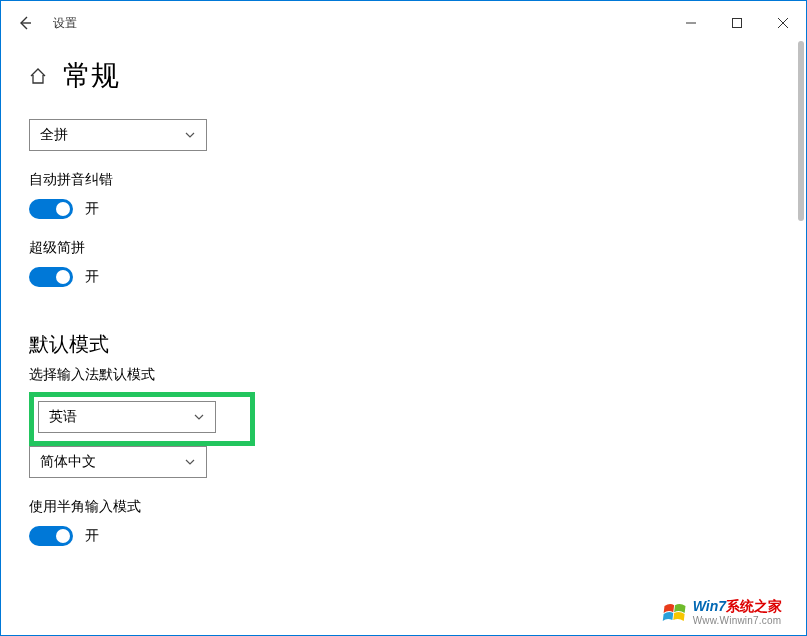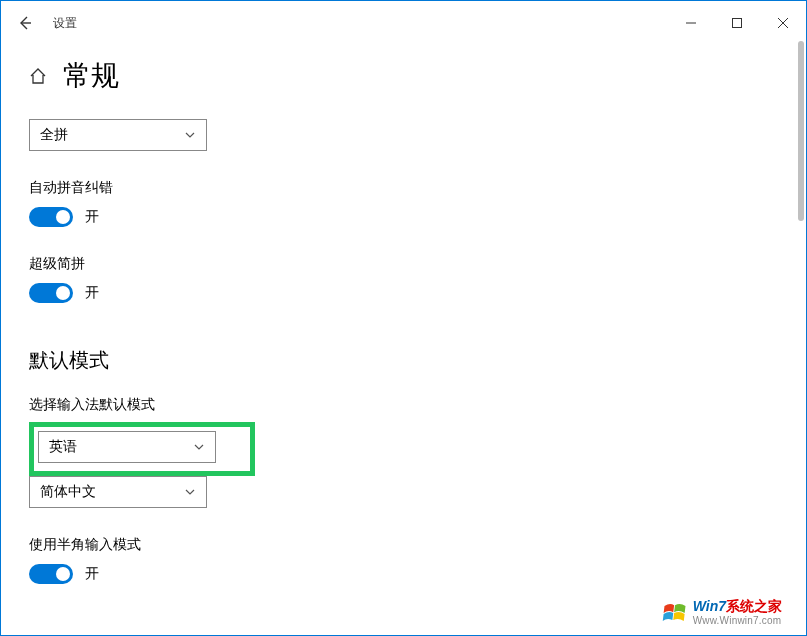--- a/index.html
+++ b/index.html
@@ -77,21 +77,21 @@
     display: flex;
     align-items: center;
     padding: 0 10px;
     justify-content: space-between;
     cursor: pointer;
     background: #fff;
   }
   .dropdown .chev { color: #555; }
   .setting-label {
     font-size: 14px;
-    margin-top: 28px;
+    margin-top: 20px;
     color: #000;
   }
   .toggle-row {
     display: flex;
     align-items: center;
     margin-top: 10px;
   }
   .toggle {
     width: 44px; height: 20px;
     border-radius: 10px;
@@ -205,21 +205,21 @@
   <div class="setting-label">超级简拼</div>
   <div class="toggle-row">
     <div class="toggle">
         <div class="knob"></div>
       </div>
     <span class="toggle-label">开</span>
   </div>
 
   <h2 class="section-title">默认模式</h2>
 
-  <div class="setting-label" style="margin-top:22px">选择输入法默认模式</div>
+  <div class="setting-label" style="margin-top:8px">选择输入法默认模式</div>
   <div class="highlight-box">
     <div class="dropdown">
       <span>英语</span>
       <span class="chev">
         <svg width="12" height="12" viewBox="0 0 12 12">
             <path d="M2 4 L6 8 L10 4" stroke="#555" stroke-width="1.2" fill="none"></path>
           </svg>
       </span>
     </div>
   </div>

